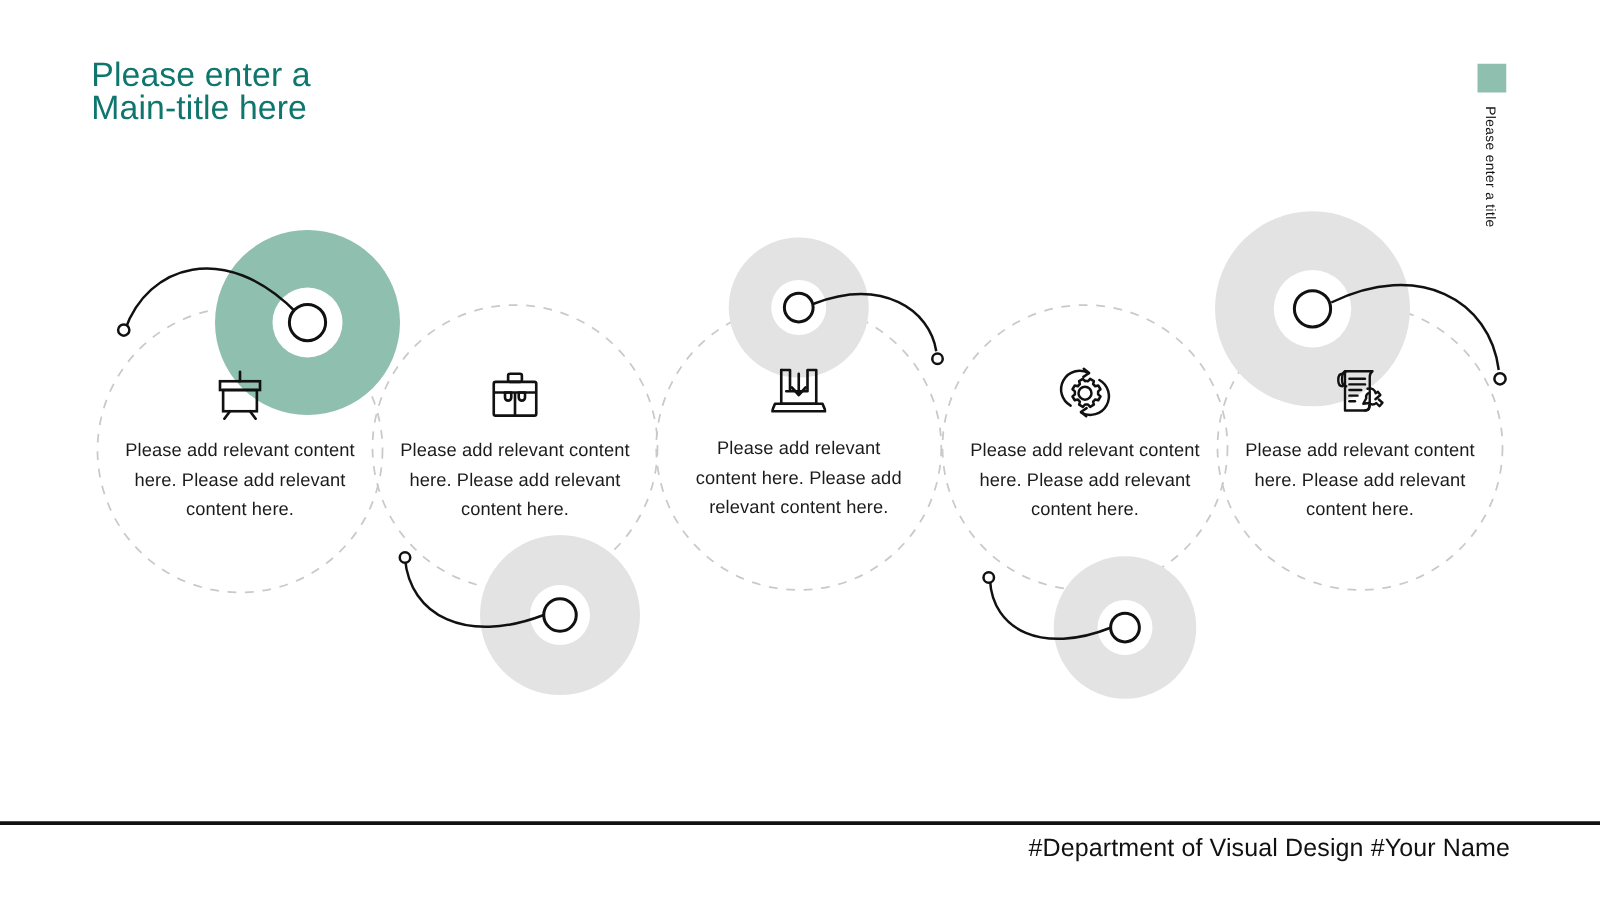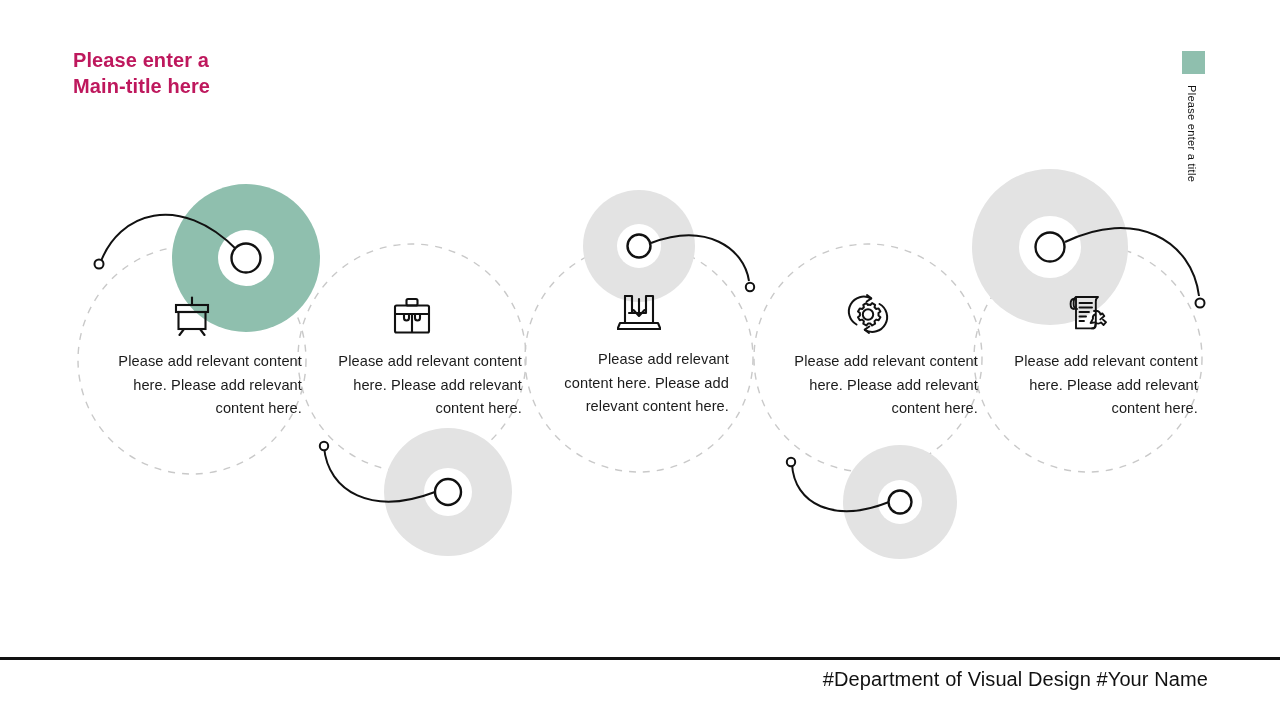--- a/index.html
+++ b/index.html
@@ -14,25 +14,25 @@
     overflow: hidden;
     font-family: "Liberation Sans", sans-serif;
     color: #1a1a1a;
   }
 
   
   #main-title {
     position: absolute;
     left: 73px;
     top: 48px;
-    font-size: 20px;
+    font-size: 27px;
     line-height: 25.5px;
-    font-weight: 700;
+    font-weight: 400;
     letter-spacing: 0.1px;
-    color: #be185d;
+    color: #0f766e;
     white-space: pre-line;
   }
 
   
   #side-marker {
     position: absolute;
     left: 1182px;
     top: 51px;
     width: 23px;
     height: 23px;
@@ -56,21 +56,21 @@
     left: 0; top: 0;
     width: 1280px;
     height: 720px;
     pointer-events: none;
   }
 
   
   .column {
     position: absolute;
     top: 290px;
-    text-align: right;
+    text-align: center;
   }
   .col-icon {
     height: 46px;
     display: flex;
     align-items: flex-end;
     justify-content: center;
   }
   .col-icon svg { display: block; }
   .col-text {
     margin-top: 14px;

